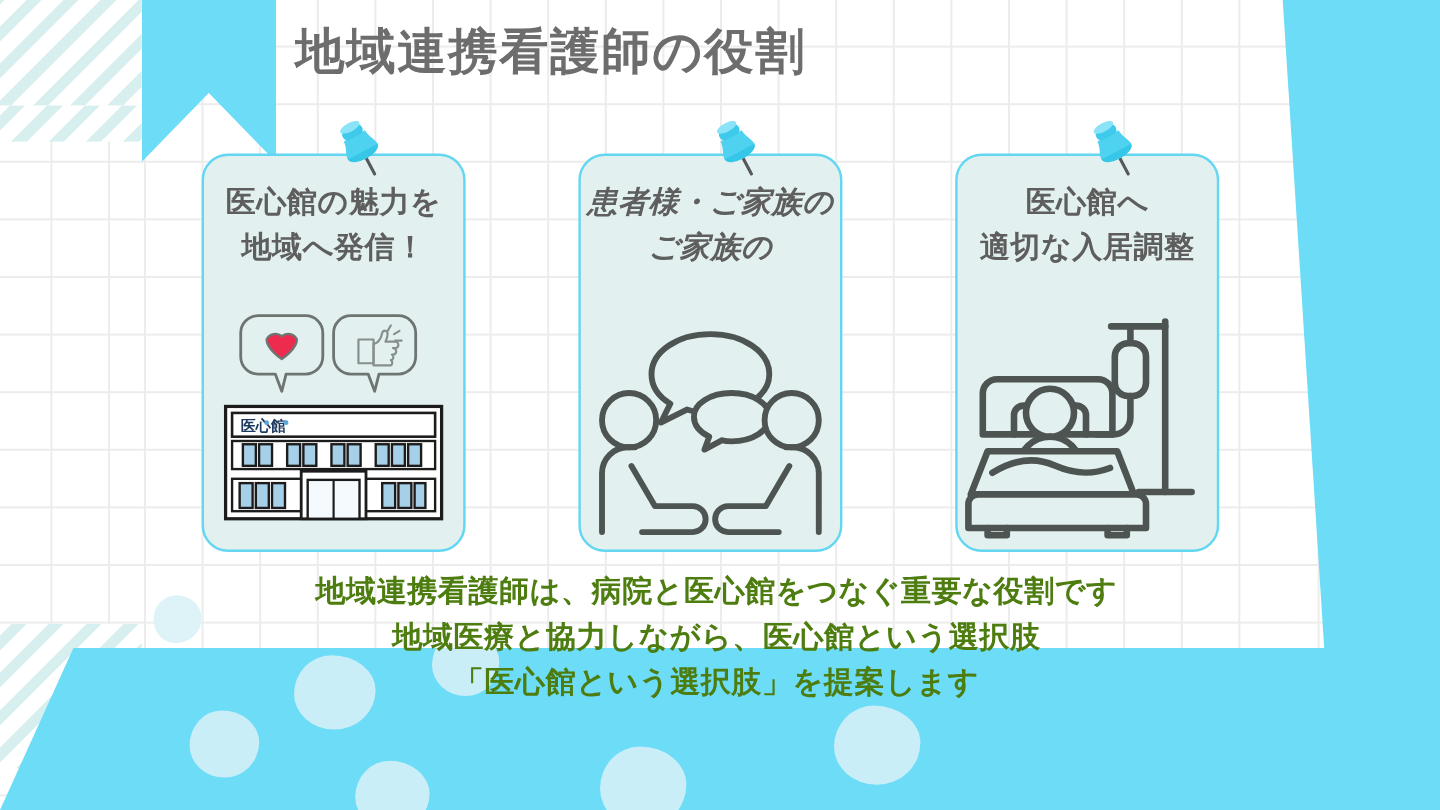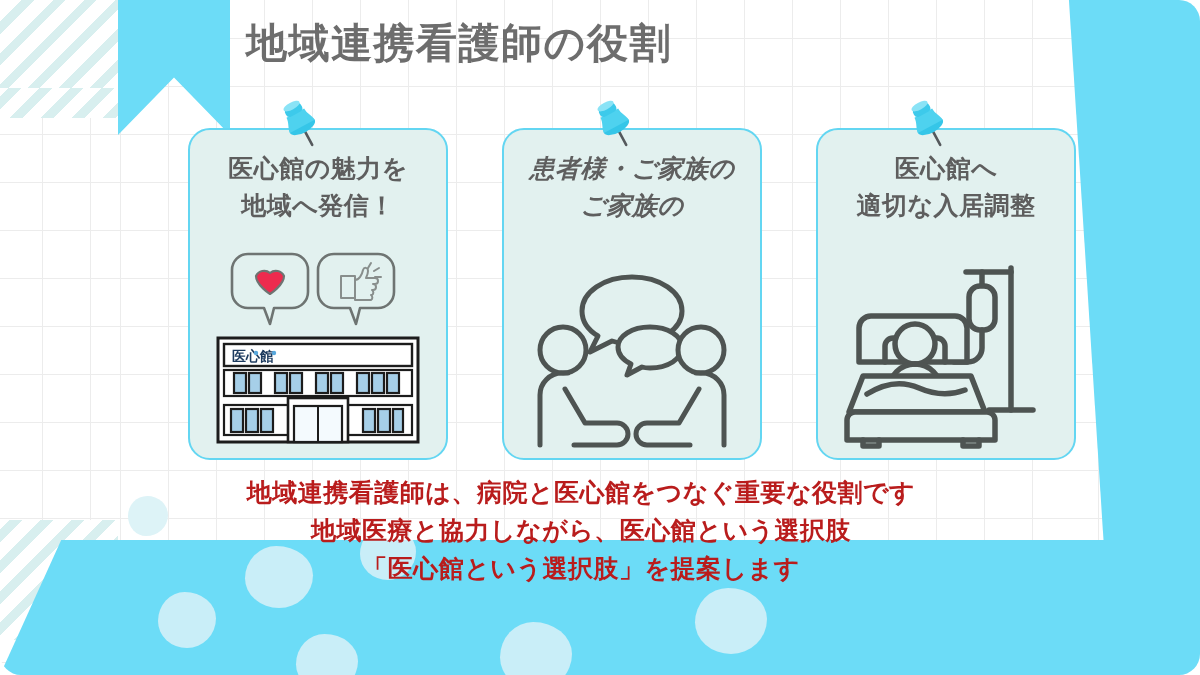--- a/index.html
+++ b/index.html
@@ -9,21 +9,20 @@
     overflow:hidden;
     background:#ffffff;
     font-family:"DejaVu Sans", sans-serif;
   }
 
   #slide {
     position:relative;
     width:1200px; height:675px;
     background:#ffffff;
     overflow:hidden;
-    border-radius:21px;
   }
 
   
   .bg-grid {
     position:absolute; inset:0;
     background-image:
       linear-gradient(to right, #ececec 1.5px, transparent 1.5px),
       linear-gradient(to bottom, #ececec 1.5px, transparent 1.5px);
     background-size:48px 48px;
     background-position:-6px -10px;
@@ -108,25 +107,24 @@
     color:#6d6d6d;
     letter-spacing:1.5px;
     white-space:nowrap;
     font-family:"DejaVu Sans", sans-serif;
   }
 
   
   .card {
     position:absolute;
     top:128px;
-    width:260px; height:332px;
+    width:220px; height:332px;
     background:#e2f1ef;
     border:2.5px solid #63d6f2;
     border-radius:22px;
-    margin-left:20px;
   }
   .card-1 { left:168px; }
   .card-2 { left:482px;font-style:italic; }
   .card-3 { left:796px; }
 
   .card-title {
     position:absolute;
     left:0; right:0; top:20px;
     text-align:center;
     font-size:25px;
@@ -151,26 +149,26 @@
     width:56px; height:56px;
     top:96px;
   }
   .pin-1 { left:272px; }
   .pin-2 { left:586px; }
   .pin-3 { left:900px; }
 
   
   .caption {
     position:absolute;
-    left:102px; width:958px;
+    left:118px; width:958px;
     top:474px;
     text-align:center;
     font-size:25px;
     font-weight:bold;
-    color:#b91c1c;
+    color:#4d7c0f;
     line-height:1.52;
     letter-spacing:0.5px;
   }
   .caption div { white-space:nowrap; }
 </style>
 </head>
 <body>
 
 <div id="slide">
 

